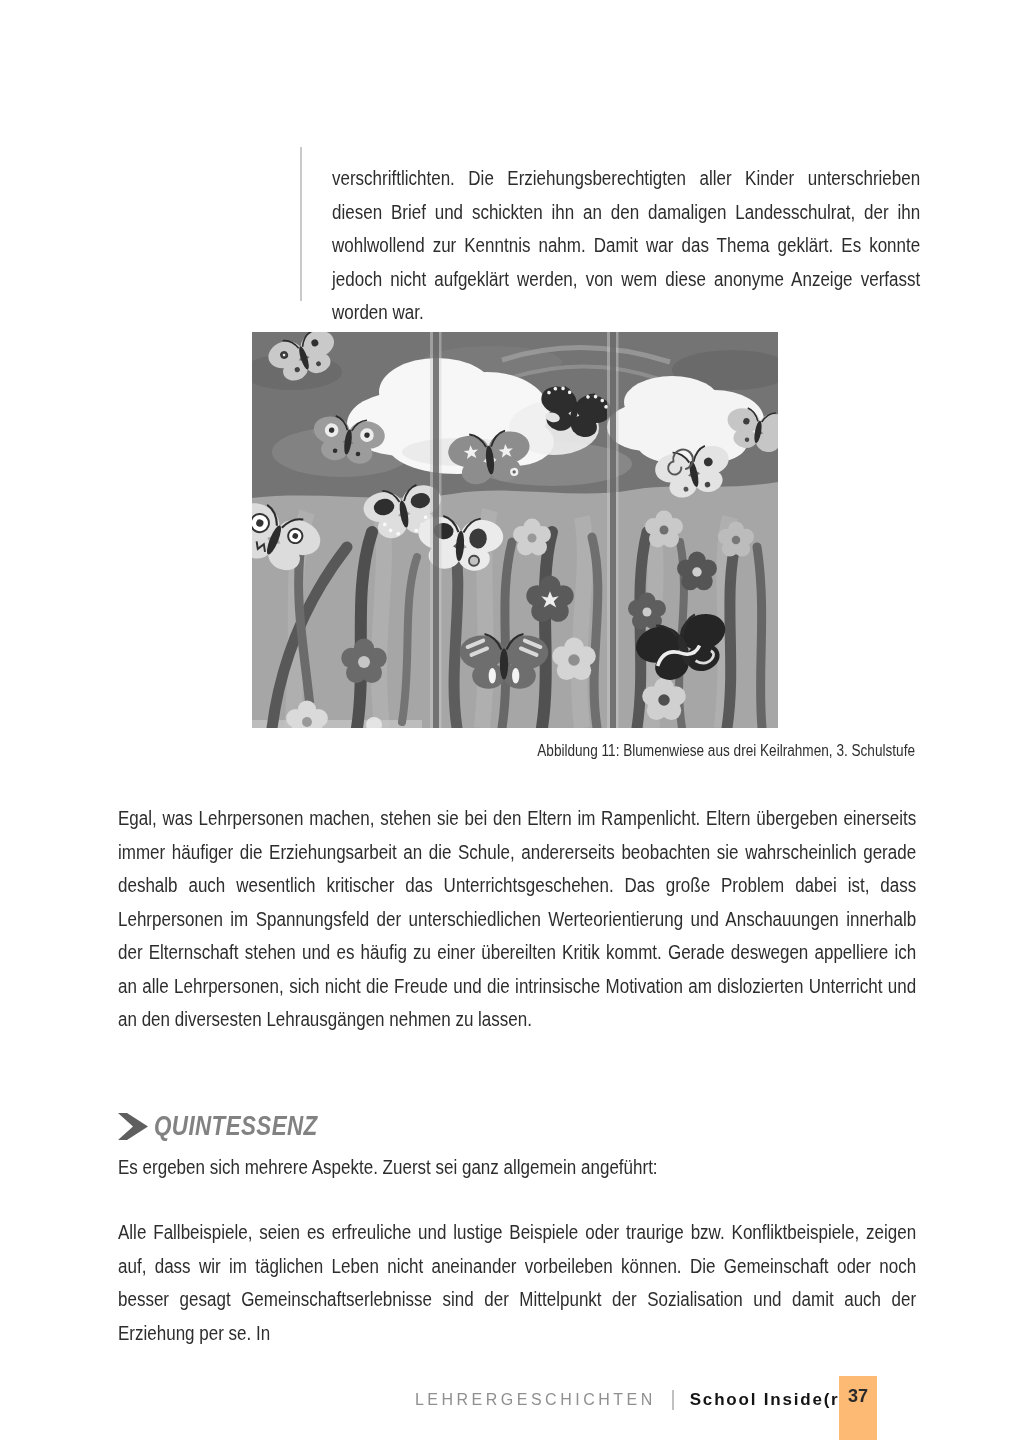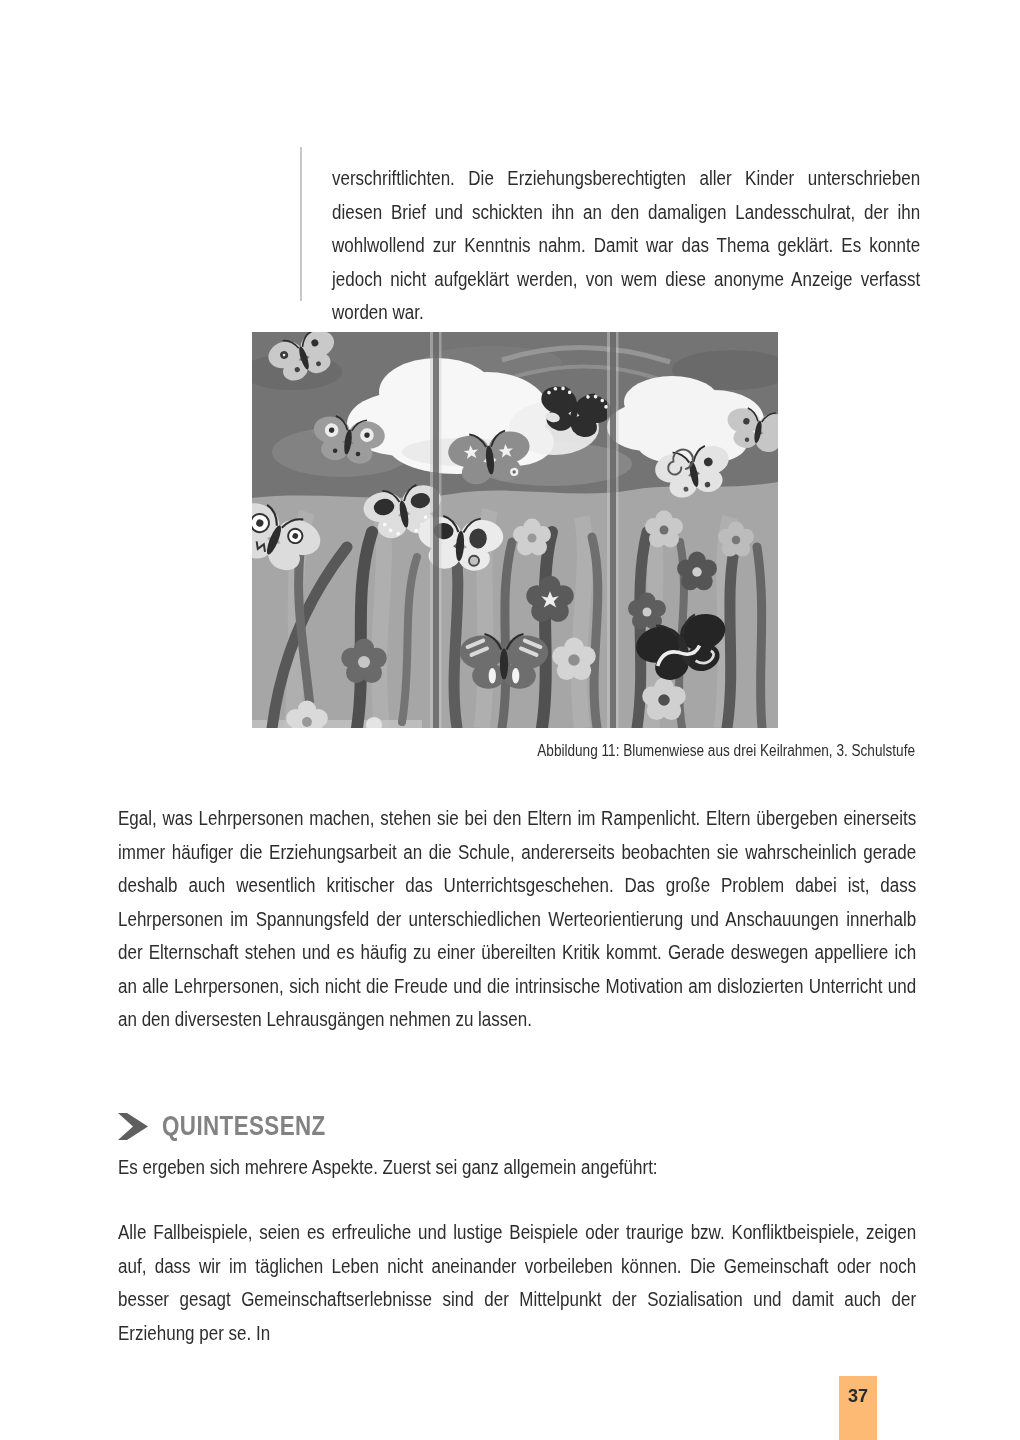--- a/index.html
+++ b/index.html
@@ -31,21 +31,21 @@
     font-size:16px;line-height:22px;text-align:right;color:#2e2e2e;
   }
   .par{
     position:absolute;left:118px;width:939px;
     font-size:20px;line-height:33.5px;text-align:justify;color:#2d2d2d;
   }
   .par1{top:786px;}
   .par2{top:1200px;}
   .section-head{
     position:absolute;left:118px;top:1094px;
-    display:flex;align-items:center;gap:14px;height:32px;
+    display:flex;align-items:center;gap:6px;height:32px;font-style:italic;
   }
   .section-head .chev{flex:0 0 auto;width:30px;height:27px;}
   .section-title{
     display:inline-block;transform:scaleX(0.8);transform-origin:0 50%;
     font-size:28px;font-weight:bold;letter-spacing:0.5px;color:#828282;
     white-space:nowrap;
   }
   .section-intro{
     position:absolute;left:118px;top:1136px;width:939px;
     font-size:20px;line-height:30px;color:#2d2d2d;
@@ -311,18 +311,23 @@
     <svg class="chev" viewBox="0 0 30 27">
       <polygon points="0,0 9,0 30,13.5 9,27 0,27 15,13.5" fill="#5f5f5f"></polygon>
     </svg>
     <span class="section-title">QUINTESSENZ</span>
   </div>
 
   <div class="section-intro cond">Es ergeben sich mehrere Aspekte. Zuerst sei ganz allgemein angeführt:</div>
 
   <div class="par par2 cond">Alle Fallbeispiele, seien es erfreuliche und lustige Beispiele oder traurige bzw. Konfliktbeispiele, zeigen auf, dass wir im täglichen Leben nicht aneinander vorbeileben können. Die Gemeinschaft oder noch besser gesagt Gemeinschaftserlebnisse sind der Mittelpunkt der Sozialisation und damit auch der Erziehung per se. In</div>
 
+  <div class="footer-line">
+    <span class="footer-chapter">LEHRERGESCHICHTEN</span>
+    <span class="footer-sep"></span>
+    <span class="footer-book">School Inside(r)</span>
+  </div>
 
   <div class="page-tab">
     <span class="page-num">37</span>
   </div>
 
 </div>
 
 </body></html>

